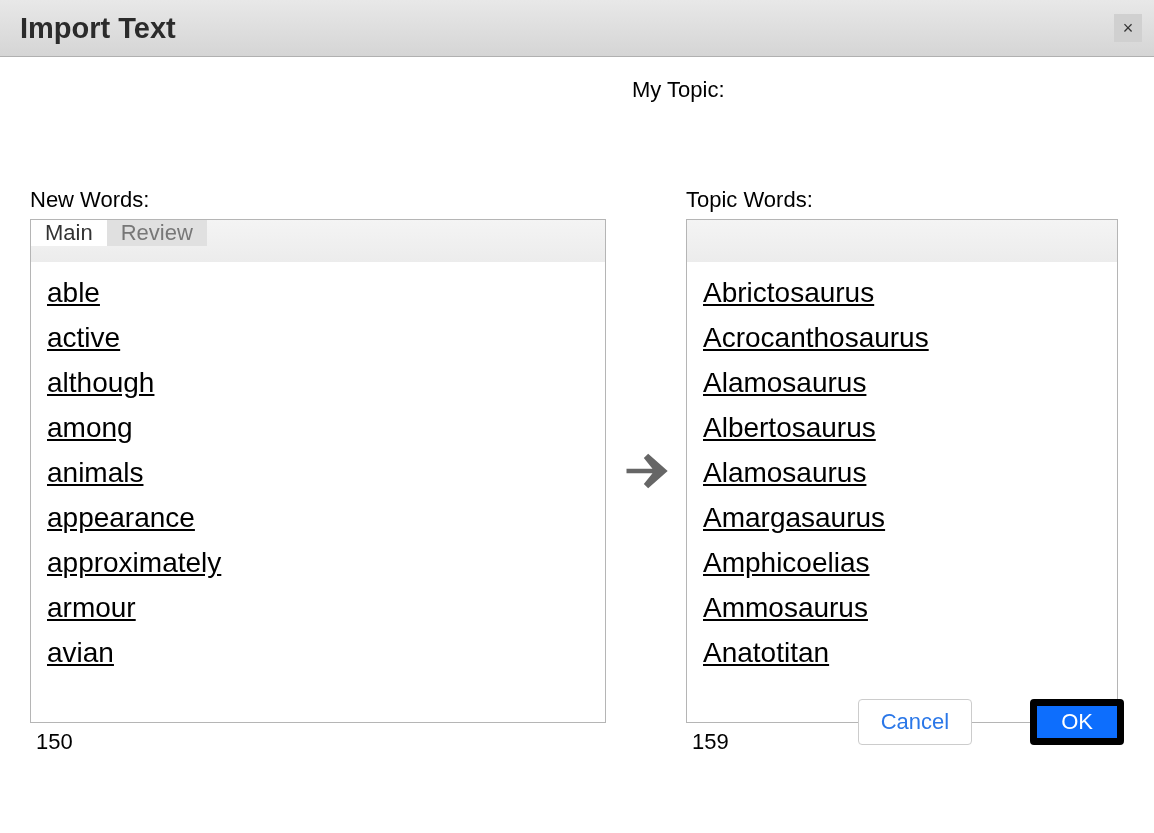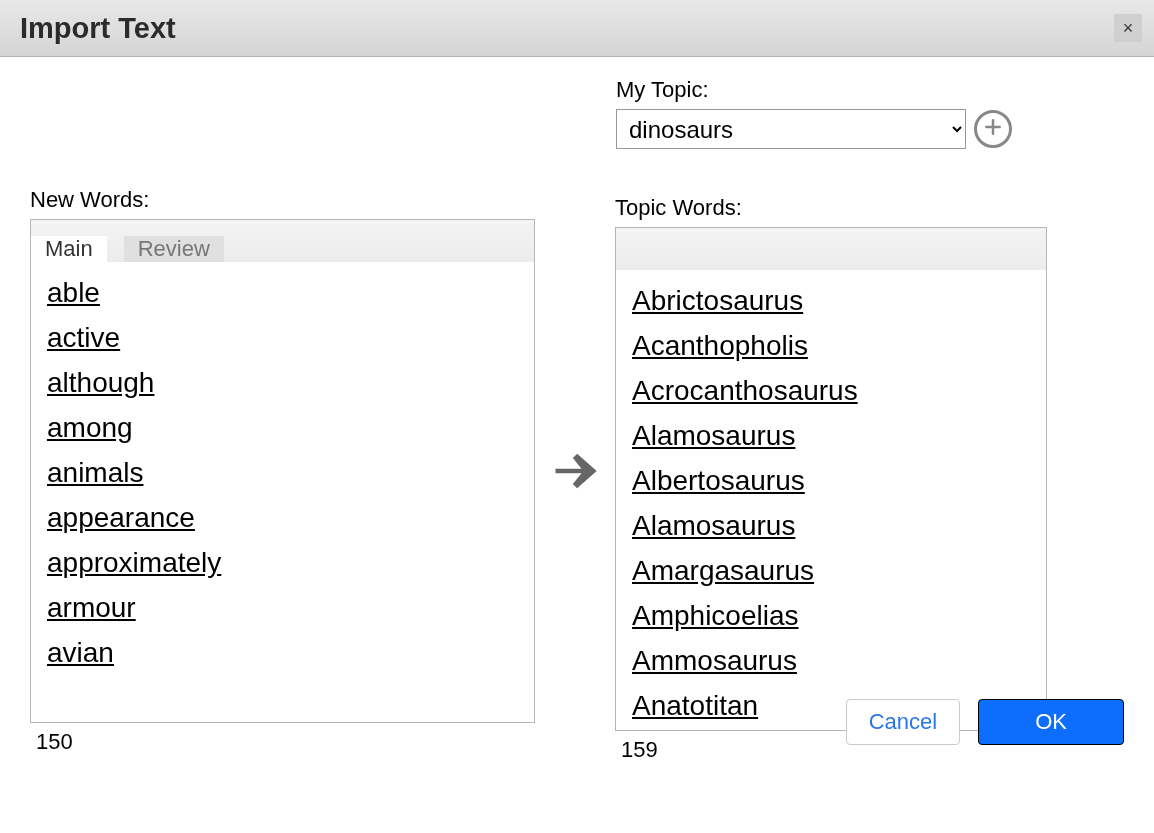--- a/index.html
+++ b/index.html
@@ -37,21 +37,21 @@
       cursor: pointer;
     }
     .content {
       padding: 20px 30px;
       height: 700px;
       position: relative;
     }
     .topic-row {
       position: absolute;
       top: 20px;
-      left: 616px;
+      left: 632px;
       display: flex;
       flex-direction: column;
     }
     .topic-label {
       font-size: 22px;
       color: #000;
       margin-bottom: 6px;
     }
     .topic-controls {
       display: flex;
@@ -83,22 +83,22 @@
       top: 130px;
       left: 30px;
       right: 30px;
       display: flex;
       align-items: flex-start;
     }
     .panel {
       display: flex;
       flex-direction: column;
     }
-    .panel-left { width: 505px; }
-    .panel-right { width: 432px; margin-top: 8px; }
+    .panel-left { width: 576px; }
+    .panel-right { width: 432px; }
     .panel-label {
       font-size: 22px;
       color: #000;
       margin-bottom: 6px;
     }
     .list-container {
       border: 1px solid #b5b5b5;
       background: #fff;
       height: 504px;
       display: flex;
@@ -106,22 +106,21 @@
     }
     .list-toolbar {
       height: 42px;
       background: linear-gradient(to bottom, #f4f4f4, #ececec);
       display: flex;
       align-items: stretch;
       justify-content: space-between;
     }
     .tabs {
       display: flex;
-      align-items: flex-end;
-      gap: 17px;
+      align-items: flex-start;
     }
     .tab {
       padding: 0 14px;
       font-size: 22px;
       display: flex;
       align-items: center;
       cursor: pointer;
       color: #333;
     }
     .tab.active {
@@ -187,61 +186,50 @@
     }
     .btn {
       height: 46px;
       padding: 0 28px;
       font-size: 22px;
       border-radius: 4px;
       cursor: pointer;
       display: flex;
       align-items: center;
       justify-content: center;
+      margin-left: 40px;
     }
     .btn-cancel {
       background: #fff;
       border: 1px solid #ccc;
       color: #2a77e8;
       padding: 0 22px;
     }
     .btn-ok {
       background: #0d6efd;
-      border: 1px solid #000000;
+      border: 7px solid #000000;
       color: #fff;
-      padding: 0 56px;
+      padding: 0 24px;
     }
     .right-toolbar-spacer { flex: 1; }
   </style>
 </head>
 <body>
 
 <div class="titlebar">
   <div class="title">Import Text</div>
   <div class="close-btn">
     <span>×</span>
   </div>
 </div>
 
 <div class="content">
 
   <div class="topic-row">
     <div class="topic-label">My Topic:</div>
-    <div class="topic-controls">
-      <select class="topic-select">
-        <option>dinosaurs</option>
-      </select>
-      <div class="add-topic-btn">
-        <span>
-          <svg viewBox="0 0 24 24">
-              <path d="M12 4v16M4 12h16" stroke="#888" stroke-width="3" fill="none" stroke-linecap="round"></path>
-            </svg>
-        </span>
-      </div>
-    </div>
   </div>
 
   <div class="panels">
 
     <div class="panel panel-left">
       <div class="panel-label">New Words:</div>
       <div class="list-container">
         <div class="list-toolbar">
           <div class="tabs">
             <div class="tab active">Main</div>
@@ -328,21 +316,20 @@
               <span>
                 <svg viewBox="0 0 24 24" fill="none" stroke="currentColor" stroke-width="2">
                     <path d="M4 10a8 8 0 1 1 2 8M4 10V4M4 10h6"></path>
                   </svg>
               </span>
             </div>
           </div>
         </div>
         <div class="word-list" id="topic-words-list">
             <div class="word-item">Abrictosaurus</div>
-            <div class="word-item">Acanthopholis</div>
             <div class="word-item">Acrocanthosaurus</div>
             <div class="word-item">Alamosaurus</div>
             <div class="word-item">Albertosaurus</div>
             <div class="word-item">Alamosaurus</div>
             <div class="word-item">Amargasaurus</div>
             <div class="word-item">Amphicoelias</div>
             <div class="word-item">Ammosaurus</div>
             <div class="word-item">Anatotitan</div>
           </div>
       </div>

